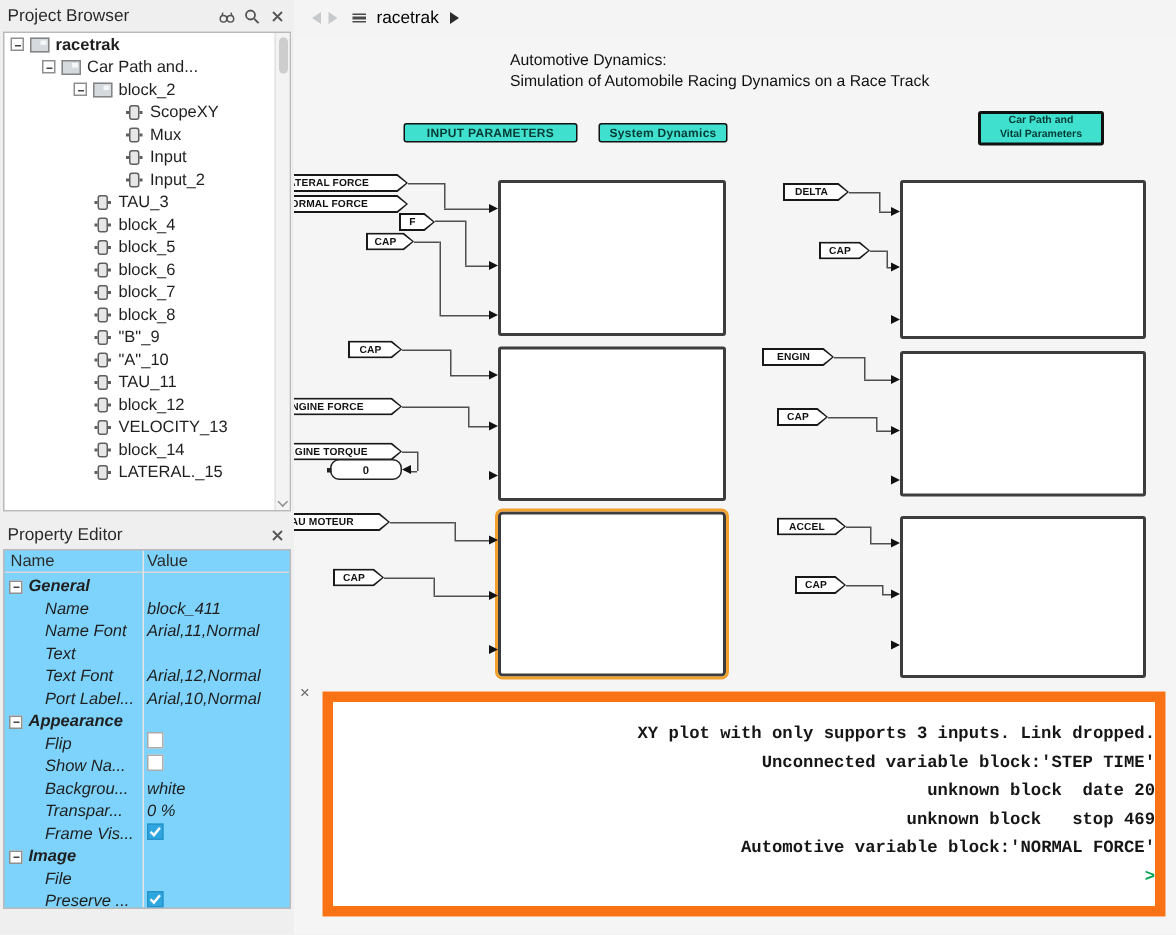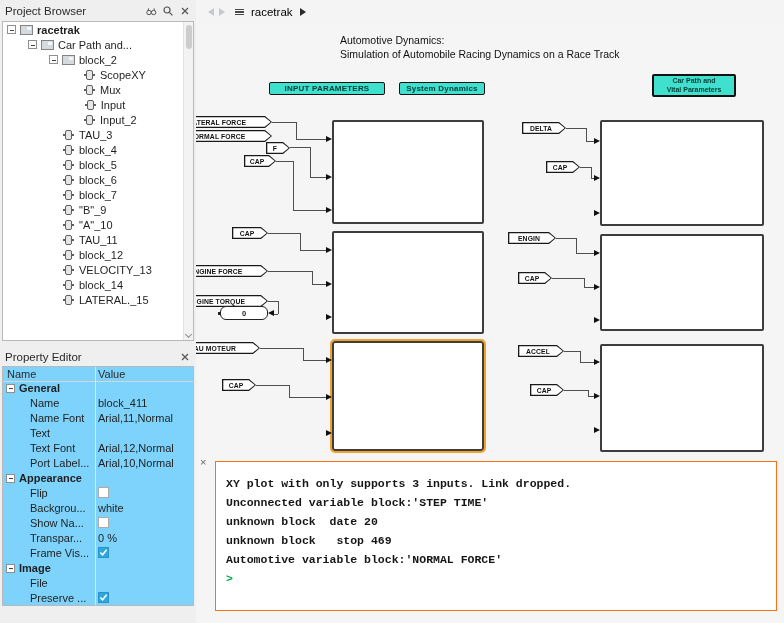--- a/index.html
+++ b/index.html
@@ -29,21 +29,21 @@
   .vscroll { position:absolute; right:0; top:0; width:10px; height:100%; background:#f3f3f3; border-left:1px solid #e2e2e2; }
   .vthumb { position:absolute; left:1.5px; top:3px; width:6px; height:24px; background:#cdcdcd; border-radius:3px; }
   .chev-down { position:absolute; left:2px; bottom:3px; width:5px; height:5px; border-left:1.4px solid #8d8d8d; border-bottom:1.4px solid #8d8d8d; transform:rotate(-45deg); }
 
   .pe-header { position:absolute; left:0; top:346px; width:196px; }
   .prop-box { position:absolute; left:2px; top:366px; width:192px; height:240px; background:#7dd3fc; border:1px solid #b9b9b9; overflow:hidden; }
   .prop-col-divider { position:absolute; left:92px; top:0; width:1px; height:100%; background:#e4e4e4; }
   .prop-head { display:flex; height:15px; border-bottom:1px solid #d6d6d6; font-size:11px; color:#2b2b2b; align-items:center; }
   .prop-head .c1 { width:92px; padding-left:4px; }
   .prop-head .c2 { padding-left:3px;text-align:right; }
-  .prow { display:flex; align-items:flex-start; height:15px; font-size:11px; }
+  .prow { display:flex; align-items:flex-end; height:15px; font-size:11px;font-style:italic; }
   .prow .name { width:92px; padding-left:27px; color:#1f1f1f; white-space:nowrap; overflow:hidden; }
   .prow.group .name { padding-left:3px; font-weight:bold; display:flex; align-items:center; gap:4px; }
   .prow .value { padding-left:3px; color:#1f1f1f; white-space:nowrap; }
   .cb { width:11px; height:11px; border:1px solid #ababab; background:#fff; display:inline-flex; align-items:center; justify-content:center; }
   .cb.checked { background:#2ea7e0; border-color:#2794c9; }
 
   
   .topbar { position:absolute; left:196px; top:0; width:588px; height:24px; background:#f4f4f4; display:flex; align-items:center; }
   .nav-tri { width:0; height:0; border-top:4px solid transparent; border-bottom:4px solid transparent; }
   .nav-back { border-right:6px solid #c5c9cc; margin-left:12px; }
@@ -73,21 +73,21 @@
     clip-path:polygon(0 0, calc(100% - 7px) 0, 100% 50%, calc(100% - 7px) 100%, 0 100%); }
   .tag .shape-in { position:absolute; inset:1.3px; background:#fff;
     clip-path:polygon(0 0, calc(100% - 6px) 0, 100% 50%, calc(100% - 6px) 100%, 0 100%); }
   .tag .tlabel { position:absolute; inset:0; display:flex; align-items:center; justify-content:center;
     padding-right:6px; font-size:6.8px; font-weight:bold; letter-spacing:0.1px; color:#111; white-space:nowrap; overflow:hidden; }
 
   .zero-block { position:absolute; background:#fff; border:1.4px solid #222; border-radius:6px; display:flex; align-items:center; justify-content:center; font-size:7.5px; font-weight:bold; }
   .zero-nub { position:absolute; width:3px; height:3px; background:#222; }
 
   
-  .console { position:absolute; left:19px; top:437px; width:562px; height:150px; background:#fff; border:1px solid #f97316; padding:12px 0 0 10px; }
+  .console { position:absolute; left:19px; top:437px; width:562px; height:150px; background:#fff; border:7px solid #f97316; padding:12px 0 0 10px;text-align:right; }
   .console-line { font-family:"Liberation Mono","DejaVu Sans Mono",monospace; font-weight:bold; font-size:11.5px; line-height:19px; color:#161616; white-space:pre; }
   .console-prompt { font-family:"Liberation Mono","DejaVu Sans Mono",monospace; font-weight:bold; font-size:11.5px; line-height:19px; }
   .console-close { position:absolute; left:4px; top:433px; font-size:11px; color:#666; cursor:pointer; line-height:10px; }
 </style>
 </head>
 <body>
 
 <div class="sidebar">
 
   <div class="panel-header">
@@ -137,21 +137,21 @@
         <div class="tree-row" style="padding-left: 67px;">
           <span class="leaf-indent"></span>
           <span class="icon-block"></span>
           <span class="lbl">ScopeXY</span>
         </div>
         <div class="tree-row" style="padding-left: 67px;">
           <span class="leaf-indent"></span>
           <span class="icon-block"></span>
           <span class="lbl">Mux</span>
         </div>
-        <div class="tree-row" style=" justify-content: center;">
+        <div class="tree-row" style="padding-left: 67px;">
           <span class="leaf-indent"></span>
           <span class="icon-block"></span>
           <span class="lbl">Input</span>
         </div>
         <div class="tree-row" style="padding-left: 67px;">
           <span class="leaf-indent"></span>
           <span class="icon-block"></span>
           <span class="lbl">Input_2</span>
         </div>
         <div class="tree-row" style="padding-left: 46px;">
@@ -171,20 +171,25 @@
         </div>
         <div class="tree-row" style="padding-left: 46px;">
           <span class="leaf-indent"></span>
           <span class="icon-block"></span>
           <span class="lbl">block_6</span>
         </div>
         <div class="tree-row" style="padding-left: 46px;">
           <span class="leaf-indent"></span>
           <span class="icon-block"></span>
           <span class="lbl">block_7</span>
+        </div>
+        <div class="tree-row" style="padding-left: 46px;">
+          <span class="leaf-indent"></span>
+          <span class="icon-block"></span>
+          <span class="lbl">block_8</span>
         </div>
         <div class="tree-row" style="padding-left: 46px;">
           <span class="leaf-indent"></span>
           <span class="icon-block"></span>
           <span class="lbl">"B"_9</span>
         </div>
         <div class="tree-row" style="padding-left: 46px;">
           <span class="leaf-indent"></span>
           <span class="icon-block"></span>
           <span class="lbl">"A"_10</span>
@@ -269,26 +274,26 @@
           <span class="name">
             <span class="expander"></span>
             <span>Appearance</span>
           </span>
         </div>
         <div class="prow">
           <span class="name">Flip</span>
           <span class="value"><span class="cb"></span></span>
         </div>
         <div class="prow">
+          <span class="name">Show Na...</span>
+          <span class="value"><span class="cb"></span></span>
+        </div>
+        <div class="prow">
           <span class="name">Backgrou...</span>
           <span class="value">white</span>
-        </div>
-        <div class="prow">
-          <span class="name">Show Na...</span>
-          <span class="value"><span class="cb"></span></span>
         </div>
         <div class="prow">
           <span class="name">Transpar...</span>
           <span class="value">0 %</span>
         </div>
         <div class="prow">
           <span class="name">Frame Vis...</span>
           <span class="value"><span class="cb checked">
               <svg width="9" height="9" viewBox="0 0 10 10">
                 <polyline points="1.5,5 4,7.5 8.5,2" fill="none" stroke="#fff" stroke-width="1.8"></polyline>

